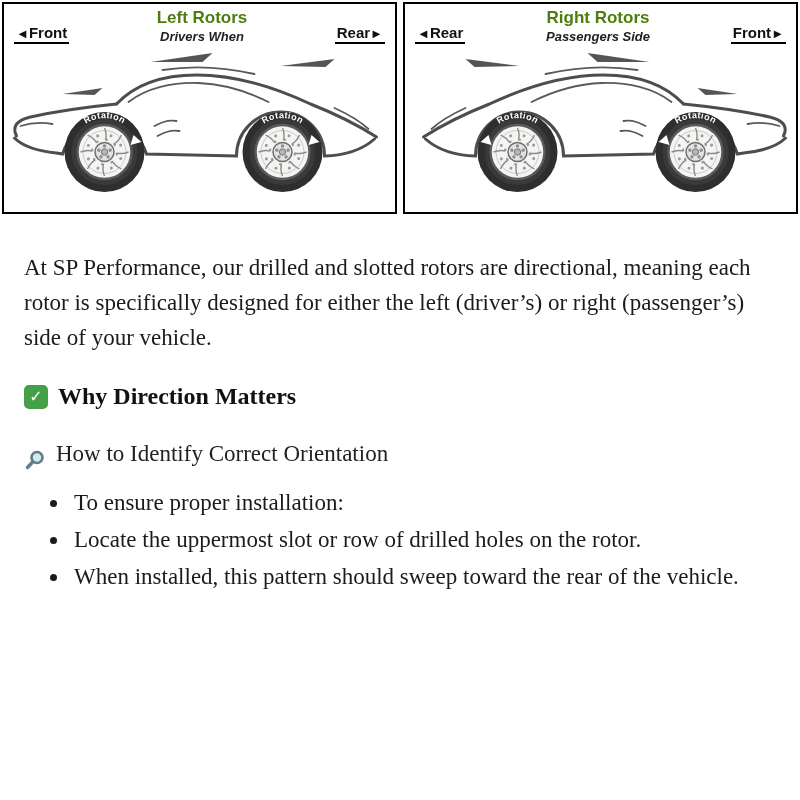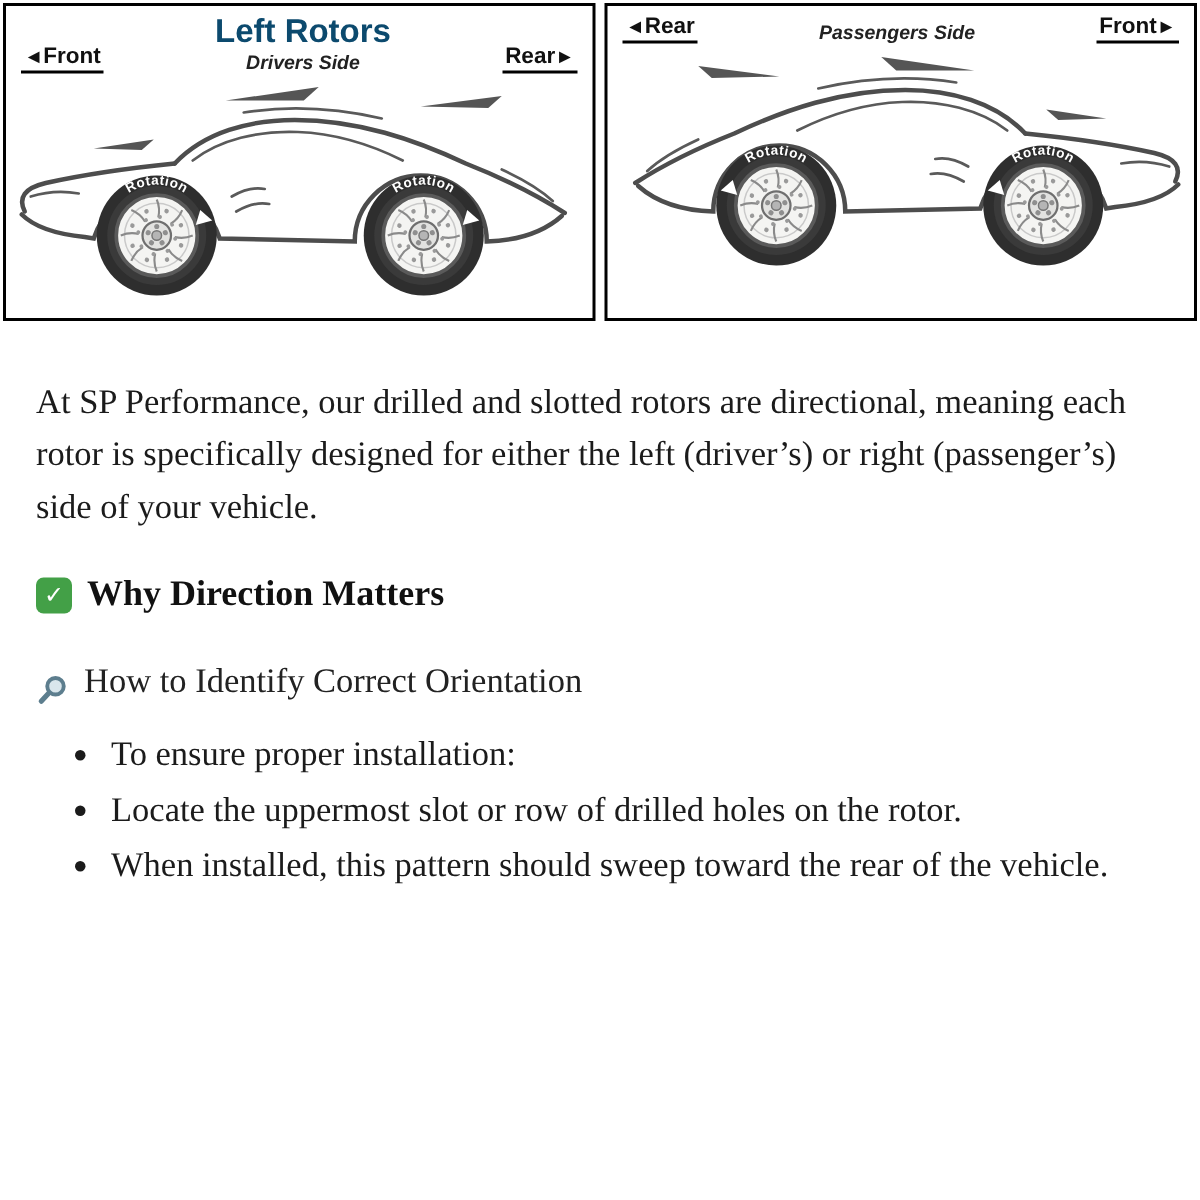--- a/index.html
+++ b/index.html
@@ -34,21 +34,21 @@
   .dir-label {
     font-weight: bold;
     font-size: 15px;
     border-bottom: 2.5px solid #000;
     padding: 0 2px 1px 2px;
     white-space: nowrap;
     color: #111;
   }
   .dir-label .arrow { font-size: 13px; }
   .panel-title-block { text-align: center; line-height: 1.1; }
-  .panel-title { font-weight: bold; font-size: 22px; color: #0c4a6e; }
+  .panel-title { font-weight: bold; font-size: 17px; color: #4d7c0f; }
   .panel-subtitle { font-weight: bold; font-style: italic; font-size: 13px; color: #222; margin-top: 2px; }
   .car-svg { display: block; width: 100%; height: 150px; margin-top: 2px; }
   .sketch { stroke: #4d4d4d; stroke-width: 3; fill: none; stroke-linecap: round; }
   .sketch-thin { stroke: #5a5a5a; stroke-width: 1.8; fill: none; stroke-linecap: round; }
   .accent-tri { fill: #555; }
   .rot-label {
     fill: #ffffff;
     font-family: "Liberation Sans", "DejaVu Sans", sans-serif;
     font-weight: bold;
     font-size: 9px;
@@ -166,21 +166,21 @@
   </defs>
 </svg>
 
 <div class="diagram-row">
 
   <div class="panel">
     <div class="panel-header">
       <span class="dir-label"><span class="arrow">◄</span><span>Front</span></span>
       <div class="panel-title-block">
         <div class="panel-title">Left Rotors</div>
-        <div class="panel-subtitle">Drivers Side</div>
+        <div class="panel-subtitle">Drivers When</div>
       </div>
       <span class="dir-label"><span>Rear</span><span class="arrow">►</span></span>
     </div>
     <svg class="car-svg" viewBox="0 0 390 150">
       <use href="#carBody"></use>
       <g transform="translate(100,106)">
         <circle r="40" fill="#2e2e2e"></circle>
         <circle r="33" fill="#3a3a3a"></circle>
         <use href="#rotorG"></use>
         <path id="arcA" d="M -32 -9 A 33 33 0 0 1 32 -9" fill="none"></path>
@@ -195,20 +195,21 @@
         <text class="rot-label" text-anchor="middle"><textPath href="#arcB" startOffset="50%">Rotation</textPath></text>
         <path d="M 29 -17 l 8 7 l -11 3 z" fill="#ffffff"></path>
       </g>
     </svg>
   </div>
 
   <div class="panel">
     <div class="panel-header">
       <span class="dir-label"><span class="arrow">◄</span><span>Rear</span></span>
       <div class="panel-title-block">
+        <div class="panel-title">Right Rotors</div>
         <div class="panel-subtitle">Passengers Side</div>
       </div>
       <span class="dir-label"><span>Front</span><span class="arrow">►</span></span>
     </div>
     <svg class="car-svg" viewBox="0 0 390 150">
       <use href="#carBody" transform="translate(390,0) scale(-1,1)"></use>
       <g transform="translate(112,106)">
         <circle r="40" fill="#2e2e2e"></circle>
         <circle r="33" fill="#3a3a3a"></circle>
         <use href="#rotorG"></use>

